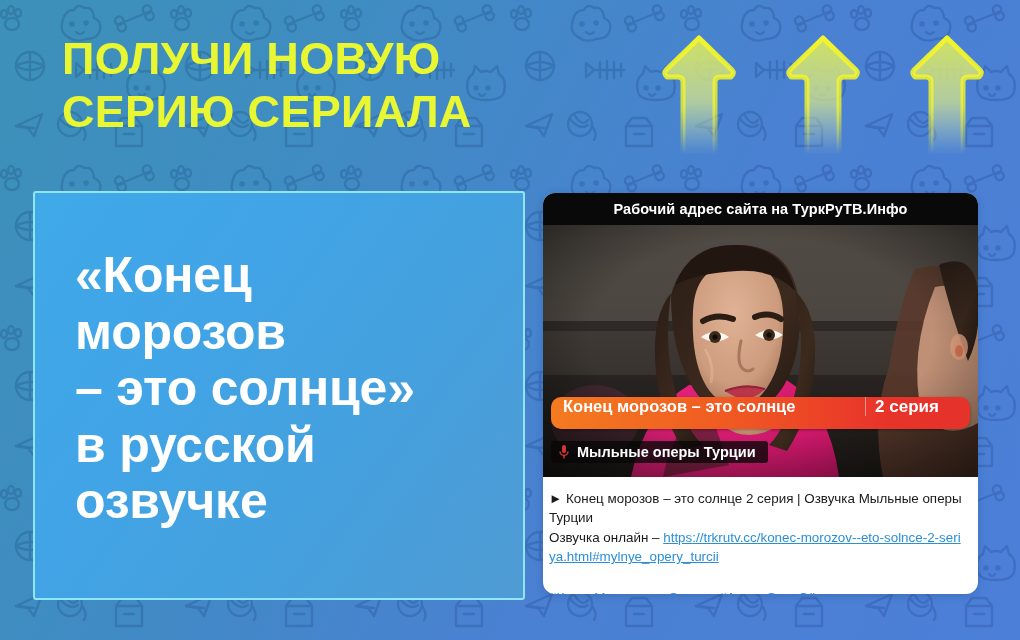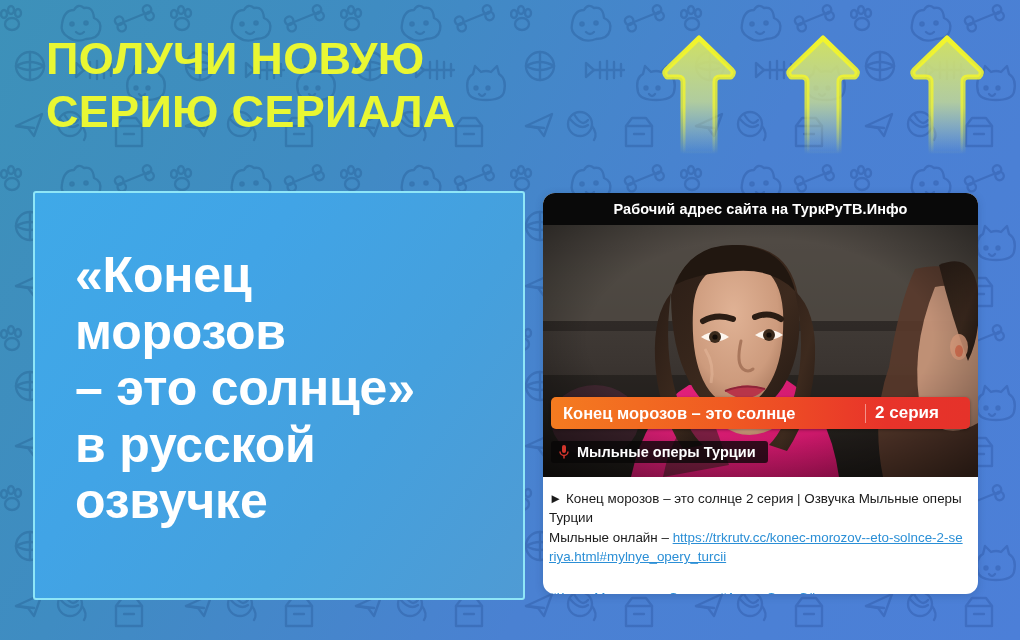--- a/index.html
+++ b/index.html
@@ -17,21 +17,21 @@
     background:linear-gradient(118deg,#3d91b9 0%,#3f8cc2 28%,#4a81d2 62%,#4c7fd8 100%);
   }
   #bg-pattern {
     position:absolute; inset:0;
     opacity:.20;
     mix-blend-mode:multiply;
   }
 
   
   #headline {
-    position:absolute; left:46px; top:33px;
+    position:absolute; left:62px; top:33px;
     width:540px;
     color:#e9f733;
     font-size:45px;
     font-weight:bold;
     line-height:1.17;
     letter-spacing:.3px;
     text-transform:uppercase;
     white-space:pre-line;
   }
 
@@ -81,23 +81,23 @@
     height:252px;
     overflow:hidden;
     background:#2e2a27;
   }
   #thumb-photo { position:absolute; inset:0; }
 
   #orange-bar {
     position:absolute; left:8px; bottom:48px;
     width:auto; right:8px;
     height:32px;
-    border-radius:5px;
+    border-radius:10px;
     background:linear-gradient(90deg,#f47b20 0%,#f05a22 42%,#e8332a 80%,#e5322a 100%);
-    display:flex; align-items:center;
+    display:flex; align-items:flex-start;
     padding:0 0 0 12px;
     box-shadow:0 1px 3px rgba(0,0,0,.35);
   }
   #orange-title {
     color:#fff; font-size:16.5px; font-weight:bold; white-space:nowrap;
     flex:0 0 auto;
   }
   #orange-divider {
     width:1px; height:19px;
     background:rgba(255,255,255,.45);
@@ -342,17 +342,17 @@
       <span id="channel-name">Мыльные оперы Турции</span>
     </div>
   </div>
 
   <div id="post-body">
     <div id="post-title">
       <span>►</span>
       <span>Конец морозов – это солнце 2 серия | Озвучка Мыльные оперы Турции</span>
     </div>
     <div id="post-watch">
-      <span>Мыльные онлайн – </span><a class="link" href="#">https://trkrutv.cc/konec-morozov--eto-solnce-2-seriya.html#mylnye_opery_turcii</a>
+      <span>Озвучка онлайн – </span><a class="link" href="#">https://trkrutv.cc/konec-morozov--eto-solnce-2-seriya.html#mylnye_opery_turcii</a>
     </div>
     <div id="post-tags">#КонецМорозовэтоСолнце #AyazınSonuGüneş</div>
   </div>
 </div>
 
 </body></html>

